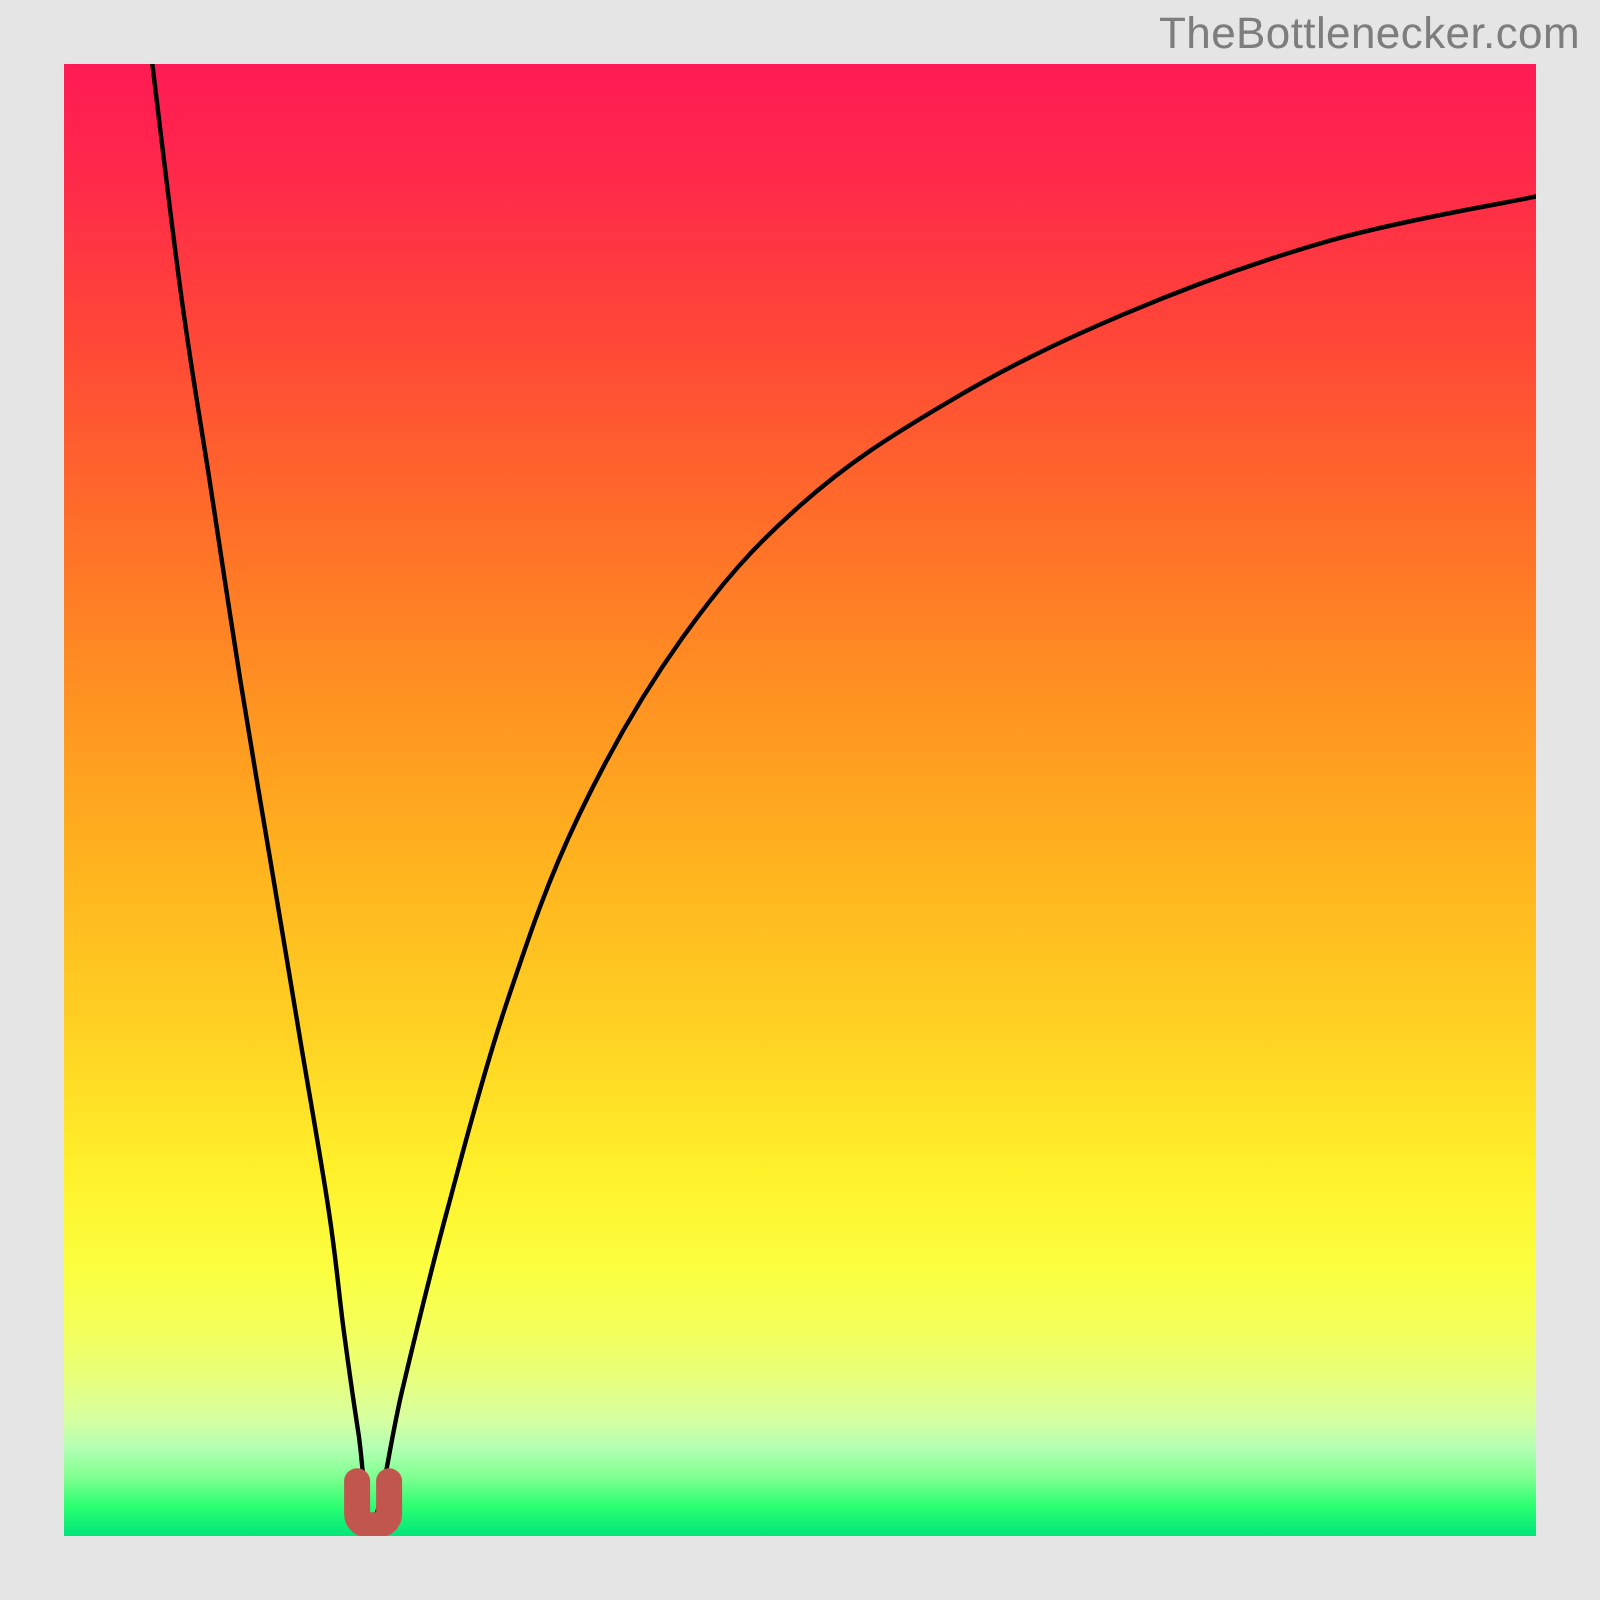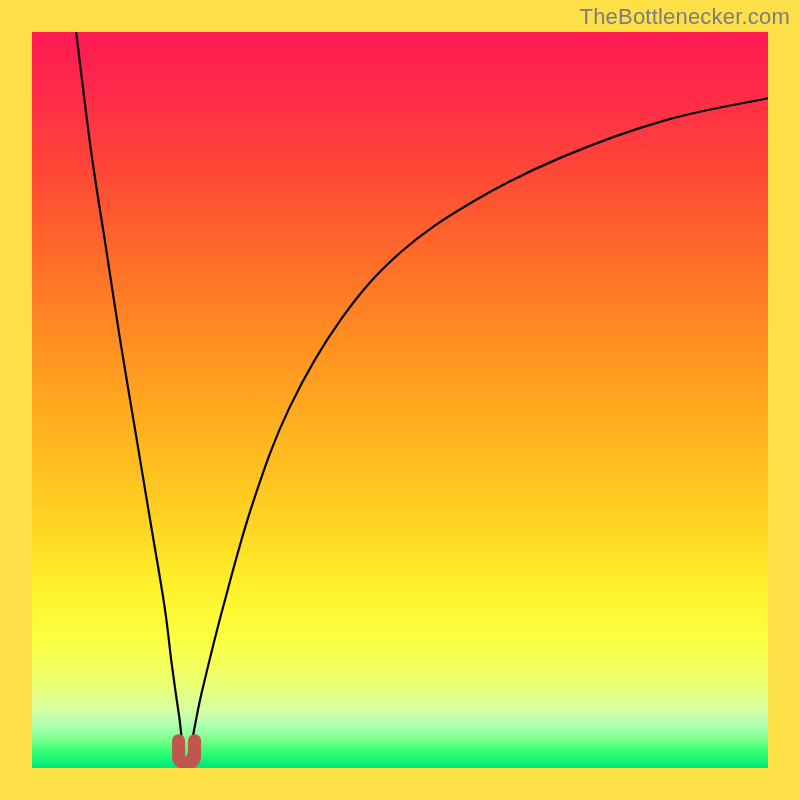--- a/index.html
+++ b/index.html
@@ -8,21 +8,21 @@
     width: 800px;
     height: 800px;
     background: #000;
     overflow: hidden;
     font-family: Arial, Helvetica, sans-serif;
   }
   .stage {
     position: relative;
     width: 800px;
     height: 800px;
-    background: #fde047;
+    background: #e5e5e5;
   }
   .plot {
     position: absolute;
     left: 32px;
     top: 32px;
     width: 736px;
     height: 736px;
     overflow: hidden;
   }
   .grad {

